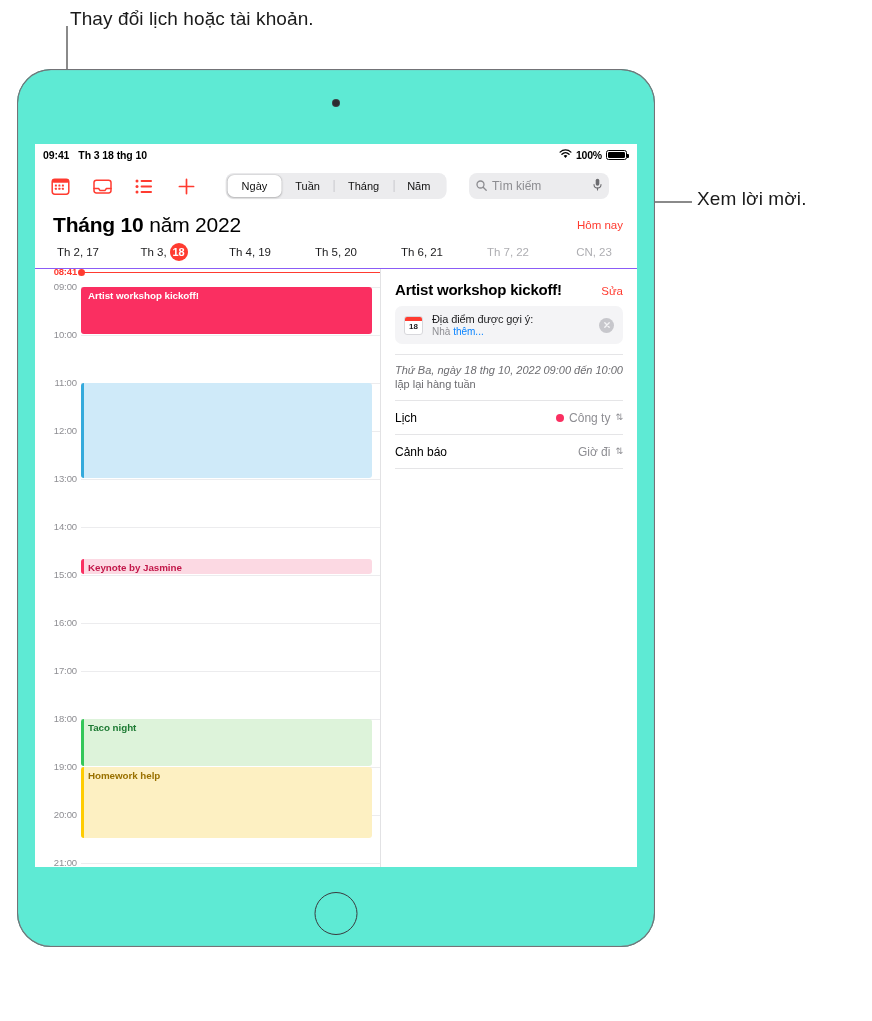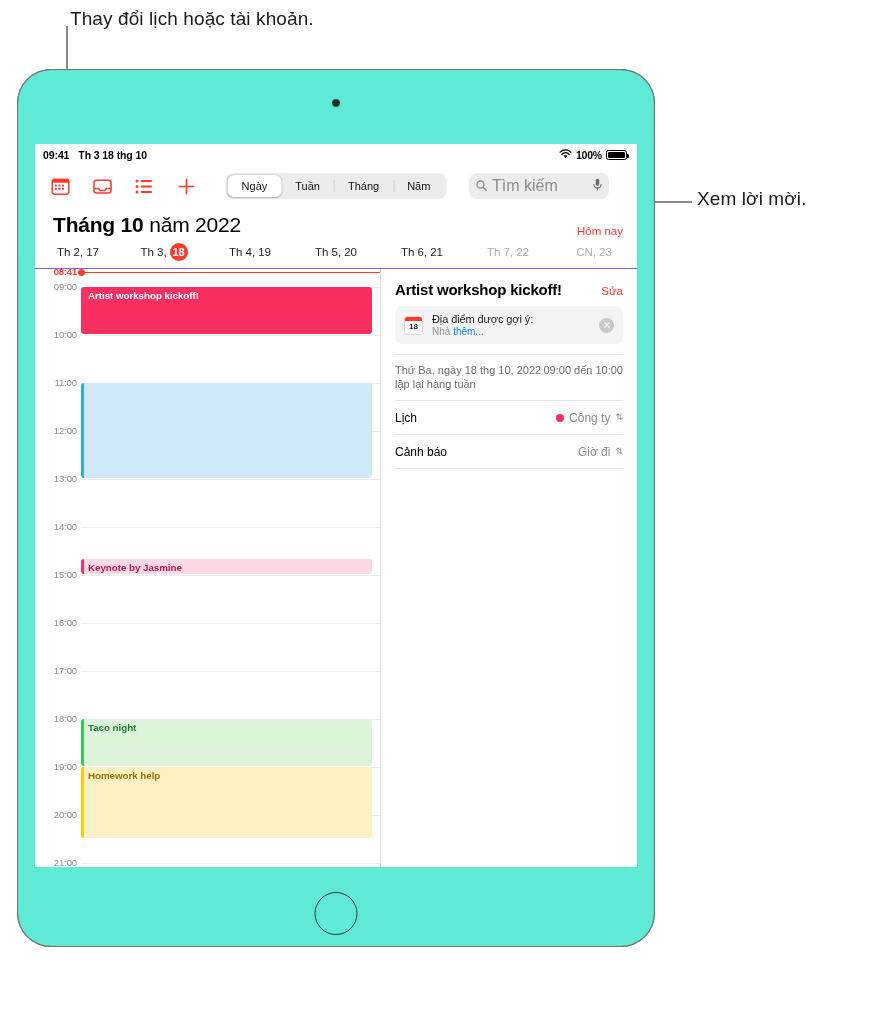--- a/index.html
+++ b/index.html
@@ -192,29 +192,29 @@
     background: #ececee;
     border-radius: 8px;
     display: flex;
     align-items: center;
     padding: 0 7px;
     box-sizing: border-box;
     gap: 5px;
     cursor: text;
   }
   #search-placeholder {
-    font-size: 16px;
+    font-size: 12px;
     color: #8c8c90;
     flex: 1;
   }
 
   
   #month-header {
     display: flex;
-    align-items: flex-end;
+    align-items: center;
     padding: 7px 14px 5px 18px;
     gap: 42px;
   }
   #month-title {
     font-size: 21px;
     color: #000;
     letter-spacing: -0.2px;
   }
   #month-title b { font-weight: bold; }
   #today-link {
@@ -430,20 +430,21 @@
 
   #when-block {
     border-top: 1px solid #e5e5e7;
     padding: 9px 0 10px 0;
   }
   #when-row {
     display: flex;
     align-items: baseline;
     font-size: 11px;
     color: #6c6c70;
+    font-style: italic;
   }
   #when-time { margin-left: auto; }
   #when-repeat {
     font-size: 11px;
     color: #6c6c70;
     margin-top: 2px;
   }
 
   .kv-row {
     border-top: 1px solid #e5e5e7;

